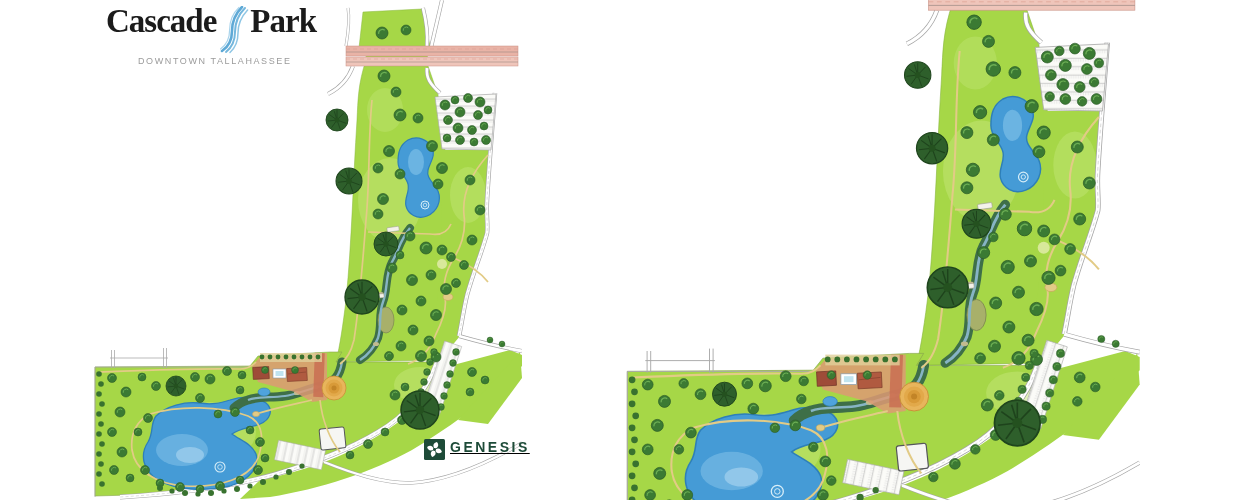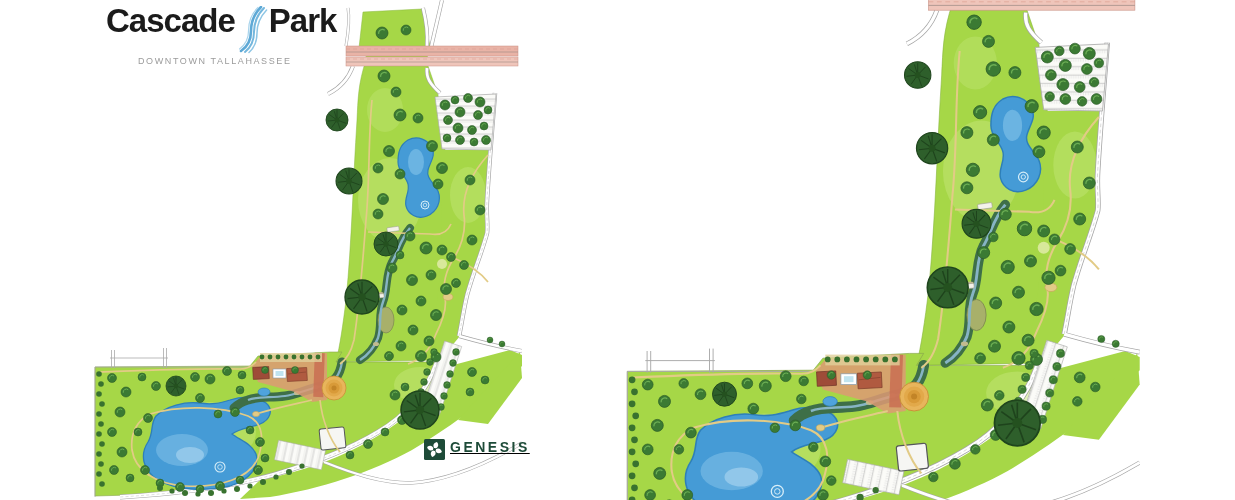--- a/index.html
+++ b/index.html
@@ -5,21 +5,21 @@
   html,body{margin:0;padding:0;background:#ffffff;}
   .stage{position:relative;width:1235px;height:500px;background:#ffffff;overflow:hidden;
          font-family:"Liberation Sans",sans-serif;}
   .map{position:absolute;}
   .map svg{display:block;}
   .map-left{left:90px;top:0;width:432px;height:500px;}
   .map-right{left:621px;top:-69px;width:519px;height:600px;}
   
   .parklogo{position:absolute;left:106px;top:6px;width:250px;height:52px;}
   .parklogo .row{display:flex;align-items:flex-start;}
-  .word{font-family:Liberation Sans, sans-serif;font-weight:bold;font-size:33px;line-height:30px;
+  .word{font-family:Liberation Serif, serif;font-weight:bold;font-size:33px;line-height:30px;
         color:#1b1b1b;letter-spacing:-1px;}
   .fallwrap{width:30px;height:48px;margin:0 1px 0 3px;}
   .tagline{font-size:9px;letter-spacing:1.6px;color:#9b9b9b;margin:2px 0 0 32px;}
   
   .genesis{position:absolute;left:424px;top:439px;height:24px;display:flex;gap:5px;text-decoration:underline;}
   .genesis .sq{width:21px;height:21px;}
   .genesis .gname{font-size:14px;font-weight:bold;letter-spacing:2.5px;color:#1d4b38;}
 </style>
 </head>
 <body>

